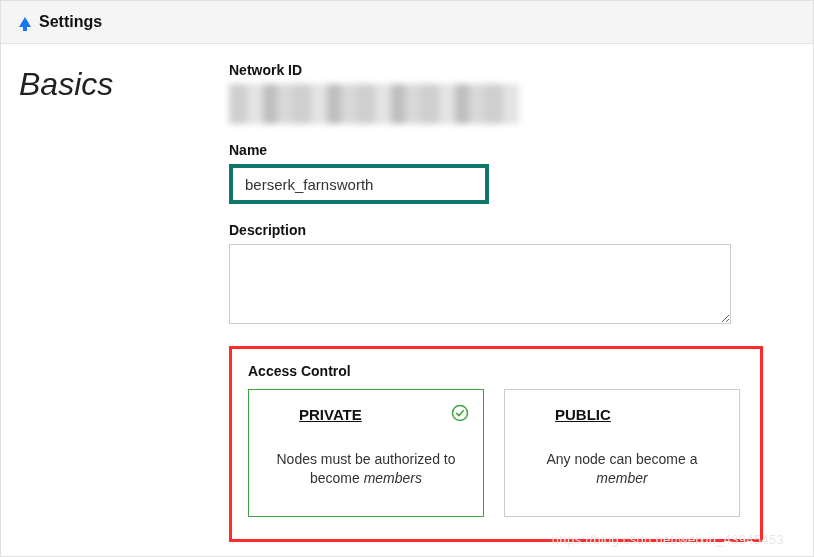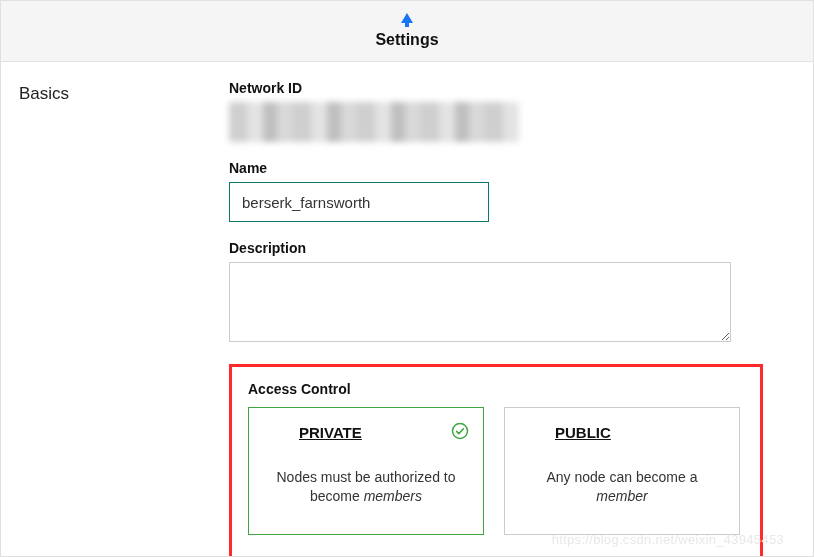--- a/index.html
+++ b/index.html
@@ -1,29 +1,29 @@
 <!DOCTYPE html>
 <html><head>
   <meta charset="utf-8">
   <style>
     * { box-sizing: border-box; margin: 0; padding: 0; }
     body { font-family: Arial, Helvetica, sans-serif; background: #fff; width: 814px; height: 557px; border: 1px solid #e0e0e0; }
-    .header { background: #f5f5f5; border-bottom: 1px solid #e3e3e3; padding: 12px 18px; display: flex; align-items: center; gap: 8px; flex-direction: column; }
+    .header { background: #f5f5f5; border-bottom: 1px solid #e3e3e3; padding: 12px 18px; display: flex; align-items: center; gap: 8px; }
     .arrow-up { width: 0; height: 0; border-left: 6px solid transparent; border-right: 6px solid transparent; border-bottom: 10px solid #1976f2; position: relative; }
     .arrow-up::after { content:""; position:absolute; top:8px; left:-2px; width:4px; height:6px; background:#1976f2; }
     .header-title { font-weight: bold; font-size: 16px; color: #111; }
     .content { display: flex; padding: 18px 0 0 18px; }
-    .section-label { font-size: 17px; color: #222; font-weight: 400; width: 210px; flex-shrink: 0; padding-top: 4px; }
+    .section-label { font-size: 32px; color: #222; font-weight: 400; width: 210px; flex-shrink: 0; padding-top: 4px; font-style: italic; }
     .form-col { flex: 1; padding-right: 24px; }
     .field { margin-bottom: 18px; }
     .field-label { font-size: 14px; font-weight: bold; color: #111; margin-bottom: 6px; display: block; }
     .blurred { width: 290px; height: 40px; margin-top: 2px; background:
       repeating-linear-gradient(90deg, #cfcfcf 0 18px, #e3e3e3 18px 34px, #bfbfbf 34px 48px, #d8d8d8 48px 64px);
       filter: blur(3px); border-radius:2px; }
-    .text-input { width: 260px; height: 40px; border: 1px solid #0f766e; padding: 0 12px; font-size: 15px; color:#333; font-family: inherit; }
+    .text-input { width: 260px; height: 40px; border: 4px solid #0f766e; padding: 0 12px; font-size: 15px; color:#333; font-family: inherit; }
     .textarea { width: 502px; height: 80px; border: 1px solid #ccc; resize: both; padding: 8px; font-family: inherit; font-size: 14px; }
     .access-section { border: 3px solid #ff2a2a; border-radius: 0; padding: 14px 16px 22px 16px; width: 534px; margin-top: 6px; }
     .cards { display: flex; gap: 20px; margin-top: 10px; }
     .card { border: 1px solid #ccc; padding: 16px 18px; width: 236px; height: 128px; position: relative; cursor: pointer; }
     .card.selected { border: 1px solid #3fa63f; }
     .card-title { font-size: 15px; font-weight: bold; text-decoration: underline; color: #111; margin-left: 32px; }
     .check { position: absolute; top: 14px; right: 14px; width: 18px; height: 18px; }
     .card-desc { font-size: 14px; color: #333; margin-top: 26px; line-height: 1.35; text-align: center; }
     .card-desc em { font-style: italic; }
     .watermark { position: absolute; right: 30px; bottom: 10px; font-size: 13px; color: #e8e8e8; letter-spacing: 0.3px; pointer-events:none; }

